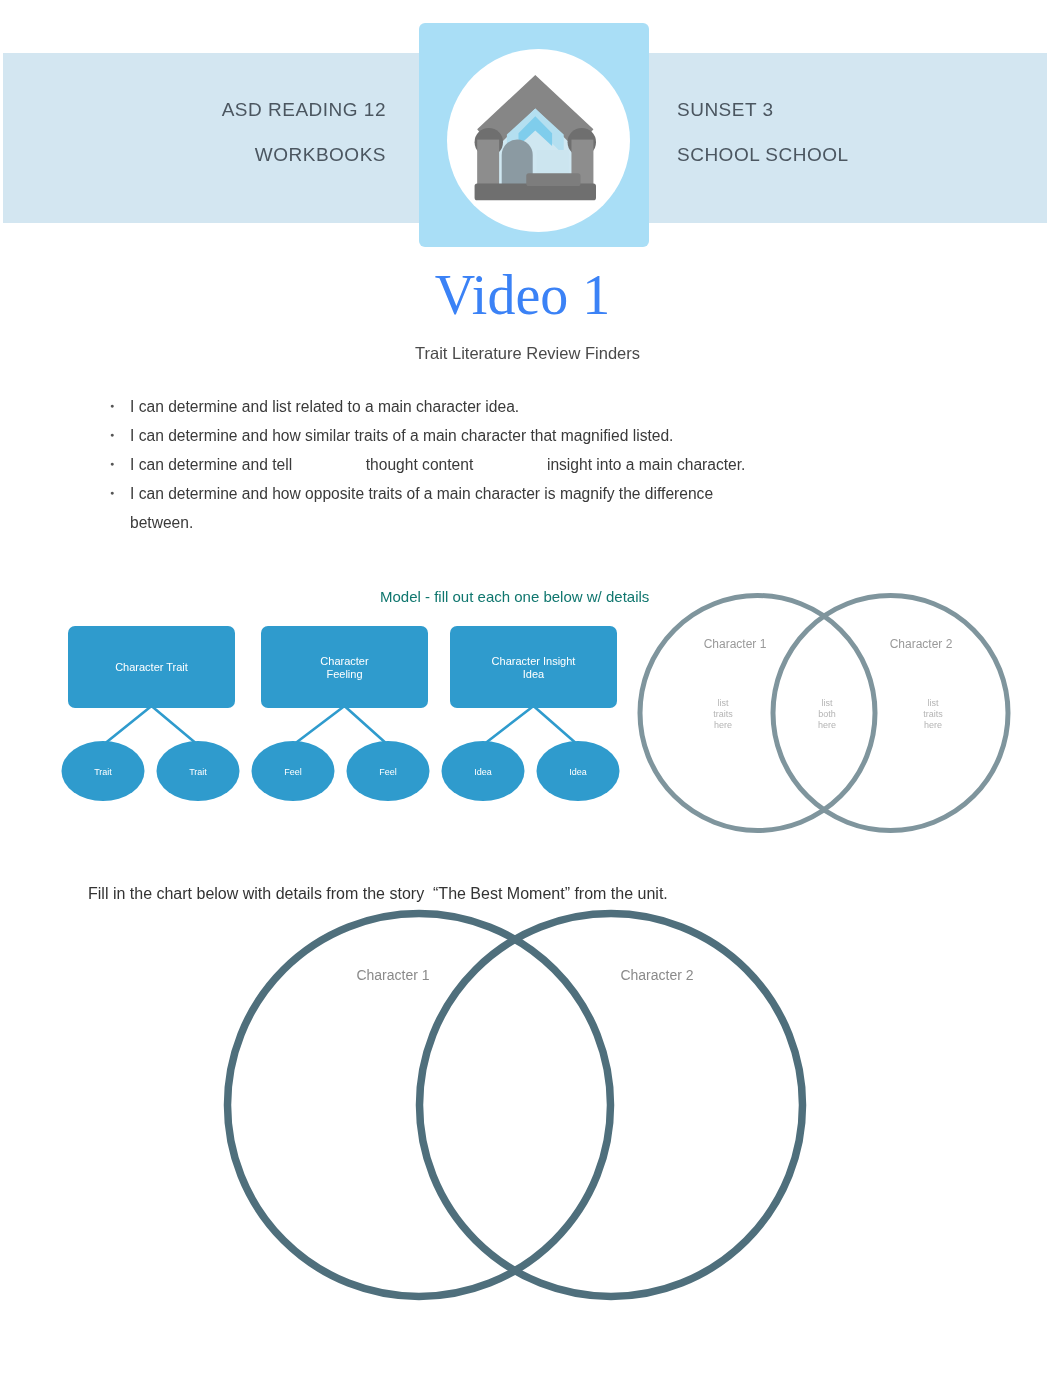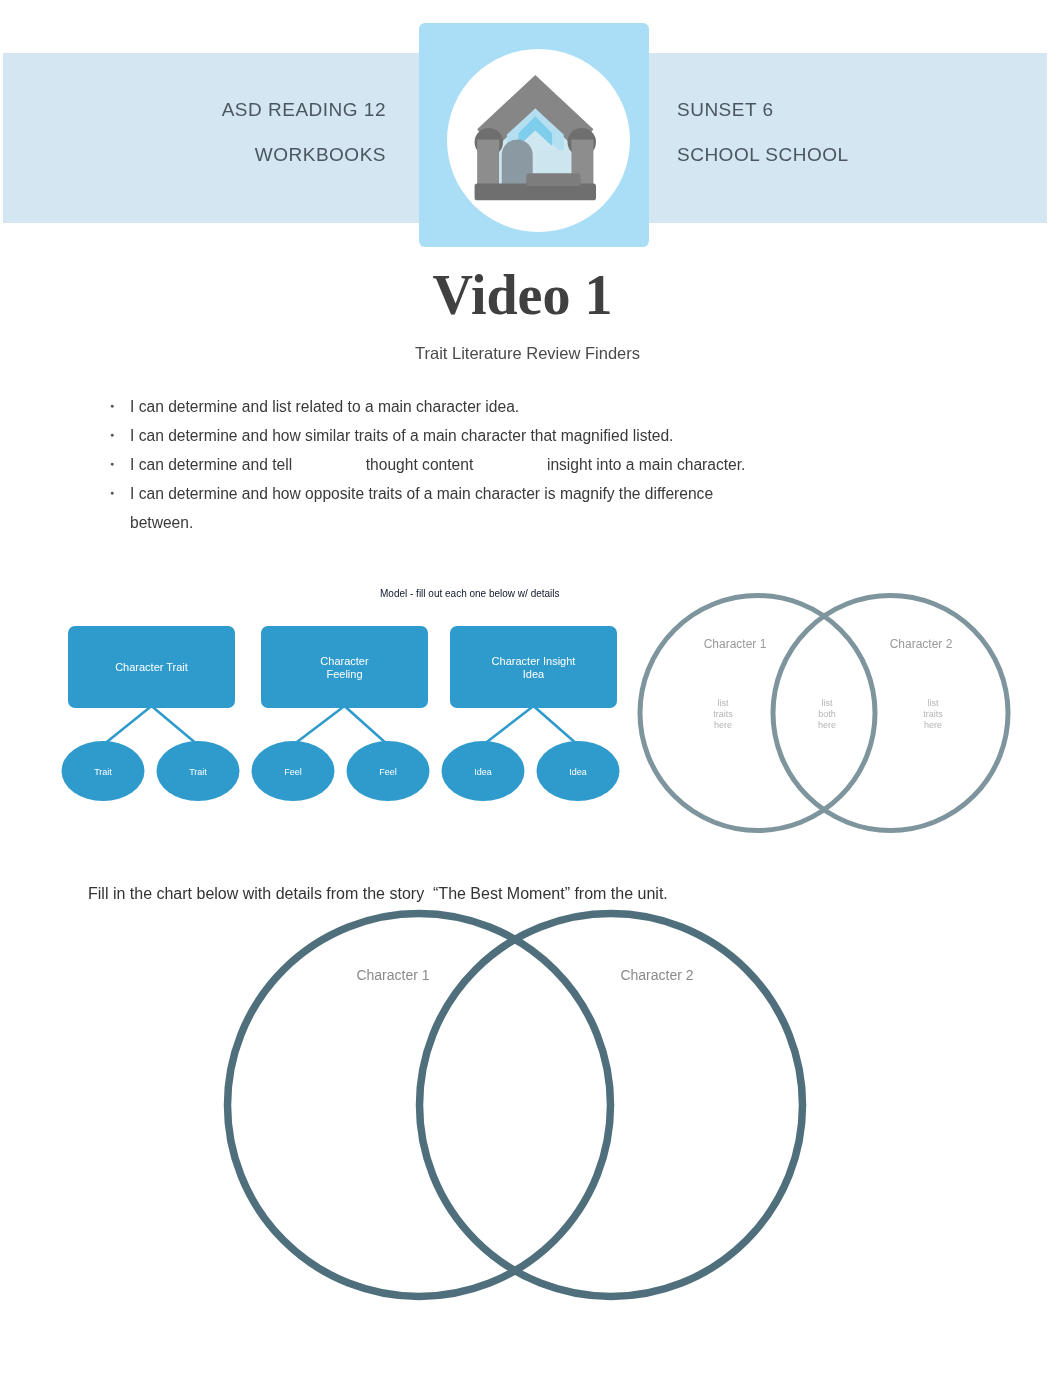--- a/index.html
+++ b/index.html
@@ -17,36 +17,36 @@
   .hdr-line{white-space:nowrap;}
 
   .logo-sq{position:absolute;left:419px;top:23px;width:230px;height:224px;
            background:#a9def6;border-radius:6px;}
   .logo-circle{position:absolute;left:447px;top:49px;width:183px;height:183px;
                background:#ffffff;border-radius:50%;}
   .logo-svg{position:absolute;left:472px;top:64px;width:124px;height:146px;}
 
   
   .title{position:absolute;left:0;top:263px;width:1045px;text-align:center;
-         font-family:"Liberation Serif",serif;font-weight:bold;font-size:56px;
-         color:#404040;}
+         font-family:"Liberation Serif",serif;font-weight:normal;font-size:56px;
+         color:#3b82f6;}
   .subtitle{position:absolute;left:0;top:344px;width:1055px;text-align:center;
             font-size:16.5px;color:#4a4a4a;}
 
   
   .bullets{position:absolute;left:106px;top:392px;width:700px;}
   .bullet{position:relative;padding-left:24px;font-size:15.6px;line-height:29px;
           color:#3a3a3a;white-space:pre-wrap;}
   .bullet.nowrap{white-space:pre;}
   .bullet.w-wrap{width:598px;}
   .bullet:before{content:"\25CF";position:absolute;left:4px;top:-1px;font-size:7px;
                  color:#555;}
 
   
-  .lbl-a{position:absolute;left:380px;top:588px;font-size:10px;color:#0f172a;white-space:pre;}
+  .lbl-a{position:absolute;left:380px;top:588px;font-size:15px;color:#0f766e;white-space:pre;}
   .lbl-b{position:absolute;left:88px;top:866px;font-size:16px;color:#333;white-space:pre;margin-top:19px;}
 
   
   .chart{position:absolute;left:57px;top:620px;width:570px;height:185px;}
   .box-txt{fill:#ffffff;font-size:11px;text-anchor:middle;font-family:"Liberation Sans",sans-serif;}
   .oval-txt{fill:#ffffff;font-size:9px;text-anchor:middle;font-family:"Liberation Sans",sans-serif;}
 
   
   .venn-small{position:absolute;left:637px;top:592px;width:374px;height:242px;}
   .venn-large{position:absolute;left:223px;top:909px;width:584px;height:392px;}
@@ -60,21 +60,21 @@
 <div class="page">
 
   <div class="banner"></div>
 
   <div class="hdr-left">
     <div class="hdr-line">ASD READING 12</div>
     <div class="hdr-line">WORKBOOKS</div>
   </div>
 
   <div class="hdr-right">
-    <div class="hdr-line">SUNSET 6</div>
+    <div class="hdr-line">SUNSET 3</div>
     <div class="hdr-line">SCHOOL SCHOOL</div>
   </div>
 
   <div class="logo-sq"></div>
   <div class="logo-circle"></div>
   <svg class="logo-svg" viewBox="5 6 96 100">
     <g>
 
       <path d="M54 24 L20 56 L20 94 L88 94 L88 56 Z" fill="#cfe7f1"></path>
 

